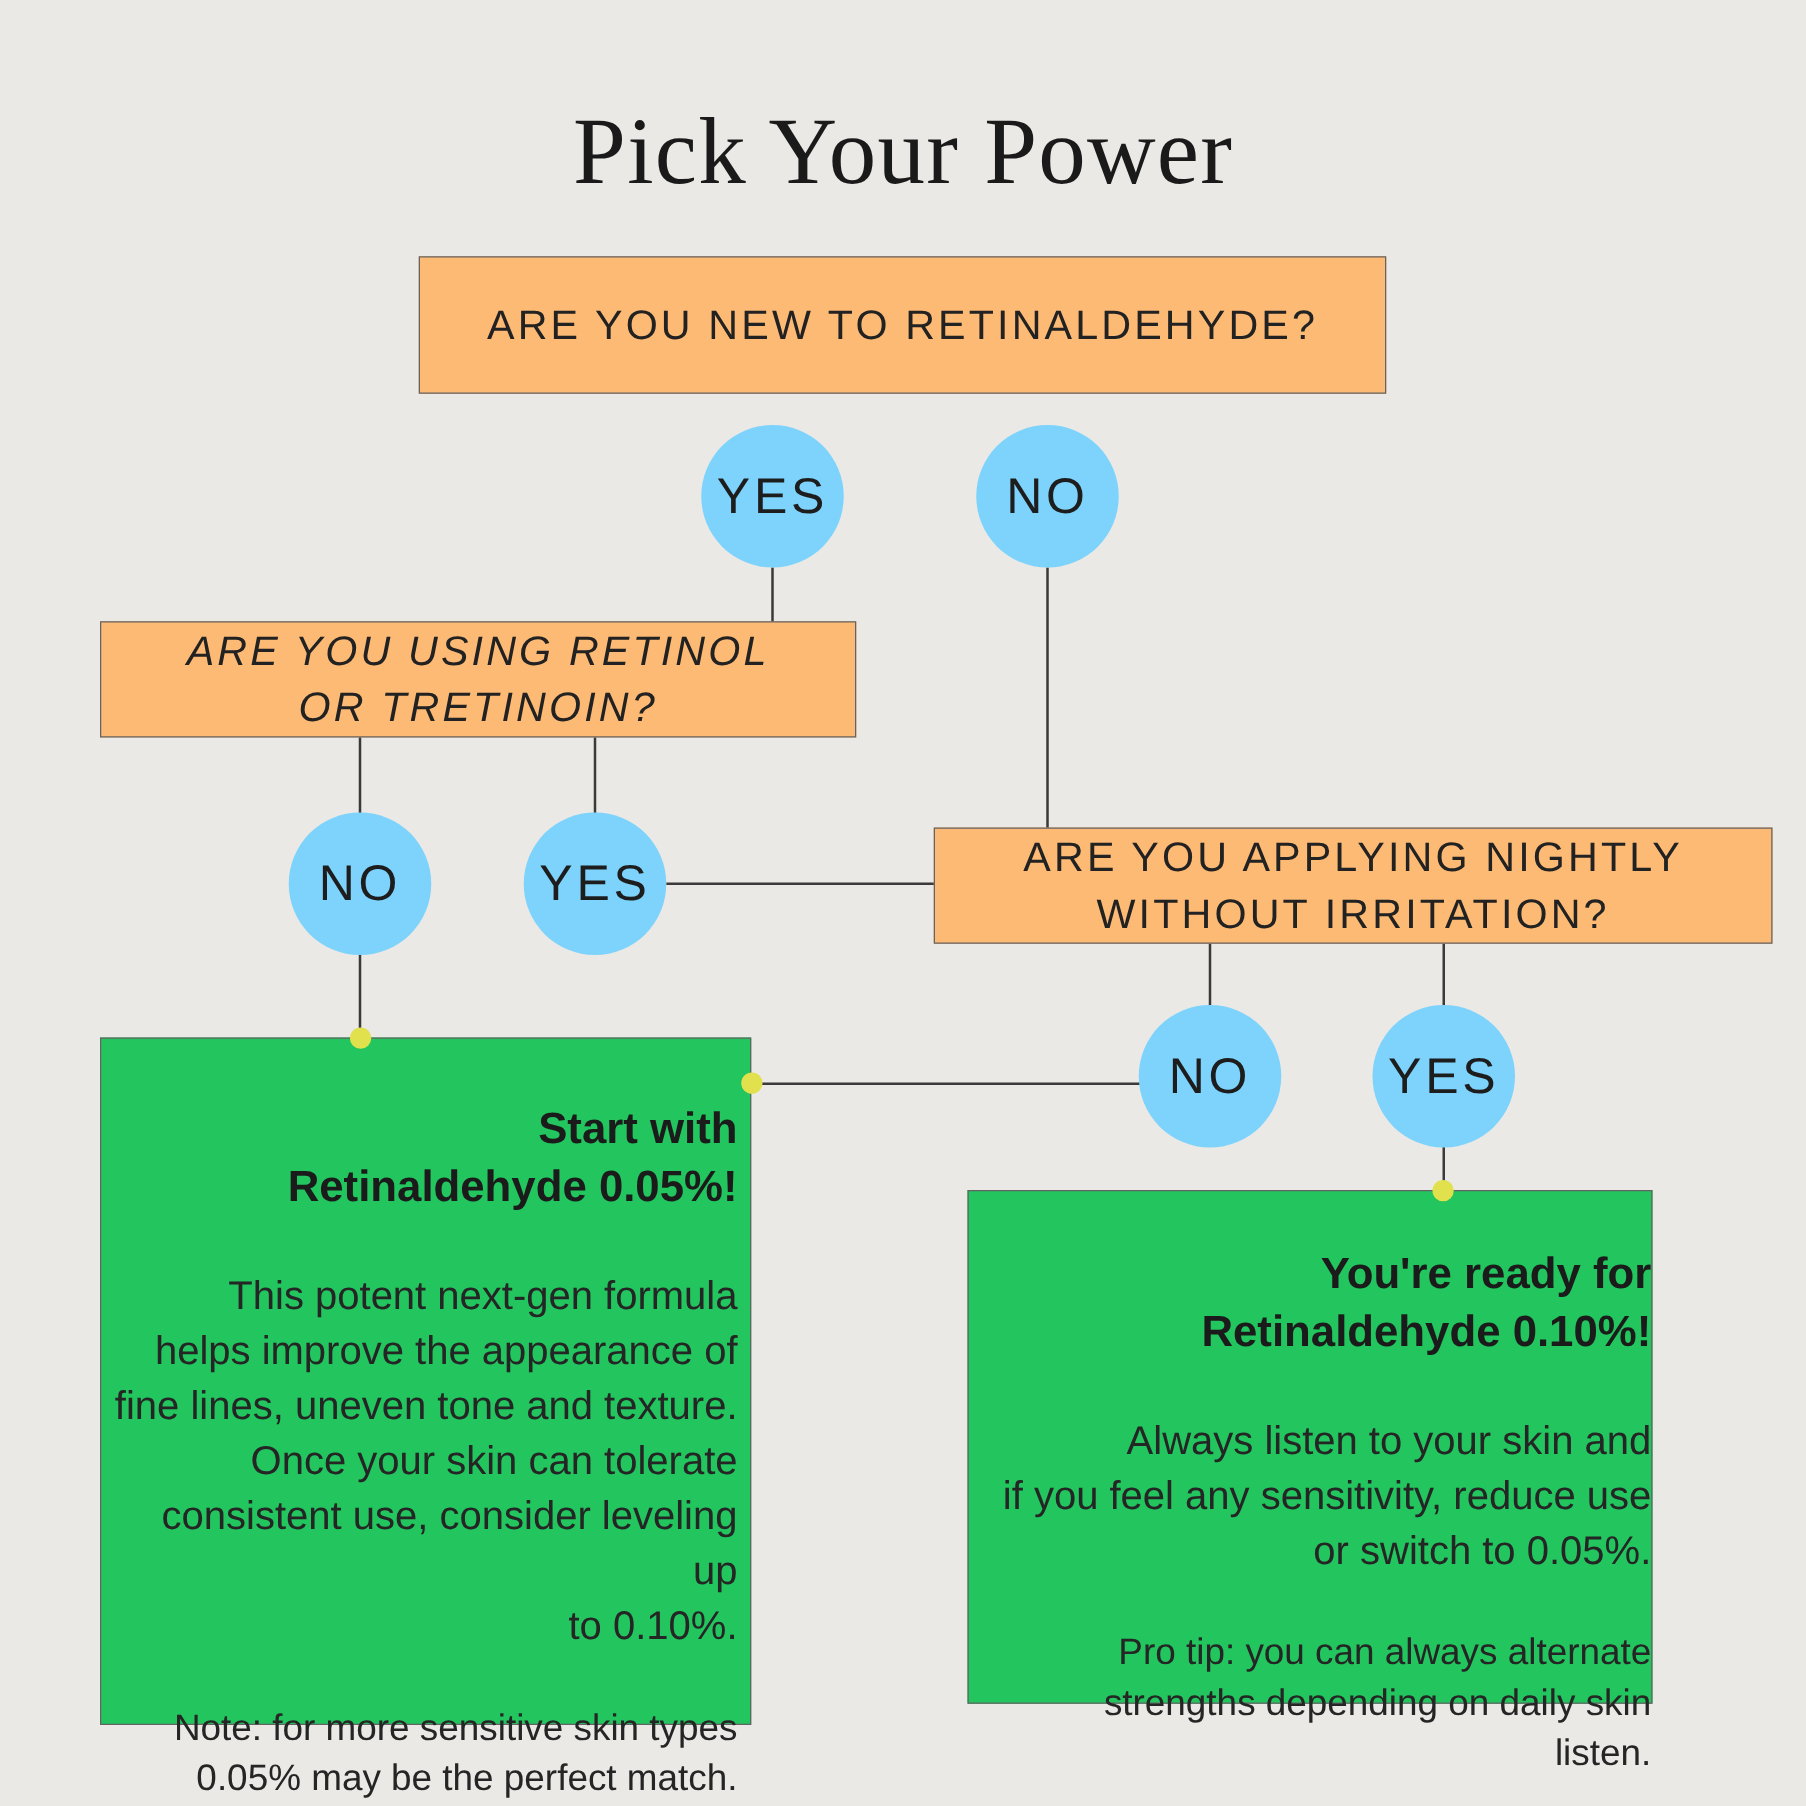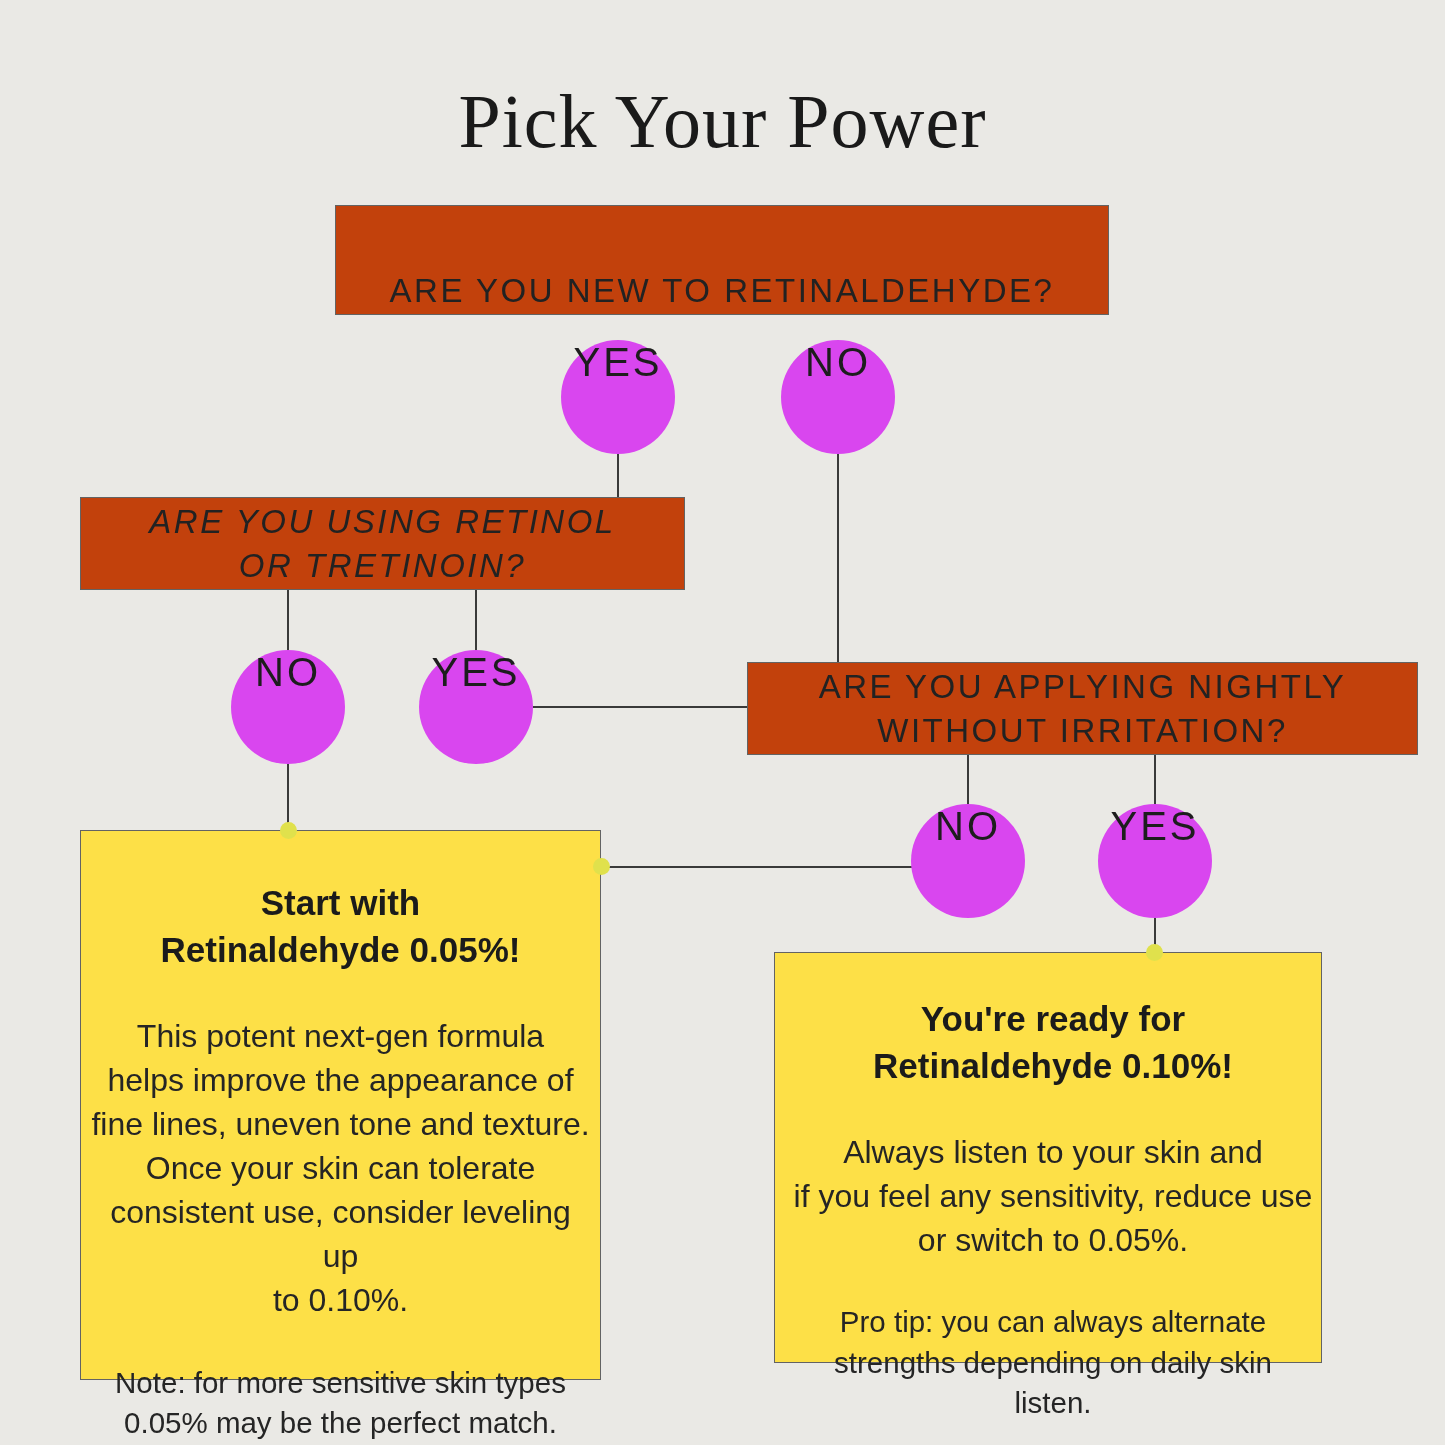--- a/index.html
+++ b/index.html
@@ -19,38 +19,38 @@
     font-weight:400;
     font-size:76px;
     letter-spacing:1px;
     color:#1a1a1a;
   }
 
   .qbox{
     position:absolute;
     box-sizing:border-box;
     border:1.5px solid #636363;
-    background:#c2410c;
-    display:flex;align-items:flex-end;justify-content:center;
+    background:#fdba74;
+    display:flex;align-items:center;justify-content:center;
     text-align:center;
     font-size:33px;
     letter-spacing:2.5px;
     line-height:1.35;
     white-space:pre-line;
     color:#222;
     z-index:2;
   }
   .q1{left:335px;top:205px;width:774px;height:110px;}
   .q2{left:80px;top:497px;width:605px;height:93px;font-style:italic;}
   .q3{left:747px;top:662px;width:671px;height:93px;}
 
   .circle{
     position:absolute;width:114px;height:114px;border-radius:50%;
-    background:#d946ef;
-    display:flex;justify-content:center;
+    background:#7dd3fc;
+    display:flex;align-items:center;justify-content:center;
     font-size:40px;letter-spacing:3px;color:#1d1d1d;
     z-index:3;
   }
   .c-yes1{left:561px;top:340px;}
   .c-no1{left:781px;top:340px;}
   .c-no2{left:231px;top:650px;}
   .c-yes2{left:419px;top:650px;}
   .c-no3{left:911px;top:804px;}
   .c-yes3{left:1098px;top:804px;}
 
@@ -72,22 +72,22 @@
     background:#e0e14c;z-index:4;
   }
   .d-low-top{left:280px;top:822px;}
   .d-low-right{left:593px;top:858px;}
   .d-high-top{left:1146px;top:944px;}
 
   .rbox{
     position:absolute;
     box-sizing:border-box;
     border:1.5px solid #636363;
-    background:#fde047;
-    text-align:center;
+    background:#22c55e;
+    text-align:right;
     z-index:2;
   }
   .r-low{left:80px;top:830px;width:521px;height:550px;padding:48px 10px 0 10px;}
   .r-high{left:774px;top:952px;width:548px;height:411px;padding:42px 0 0 10px;}
 
   .rtitle{
     font-size:35px;font-weight:bold;line-height:1.35;
     white-space:pre-line;color:#1b1b1b;margin:0 0 40px 0;
   }
   .rbody{

